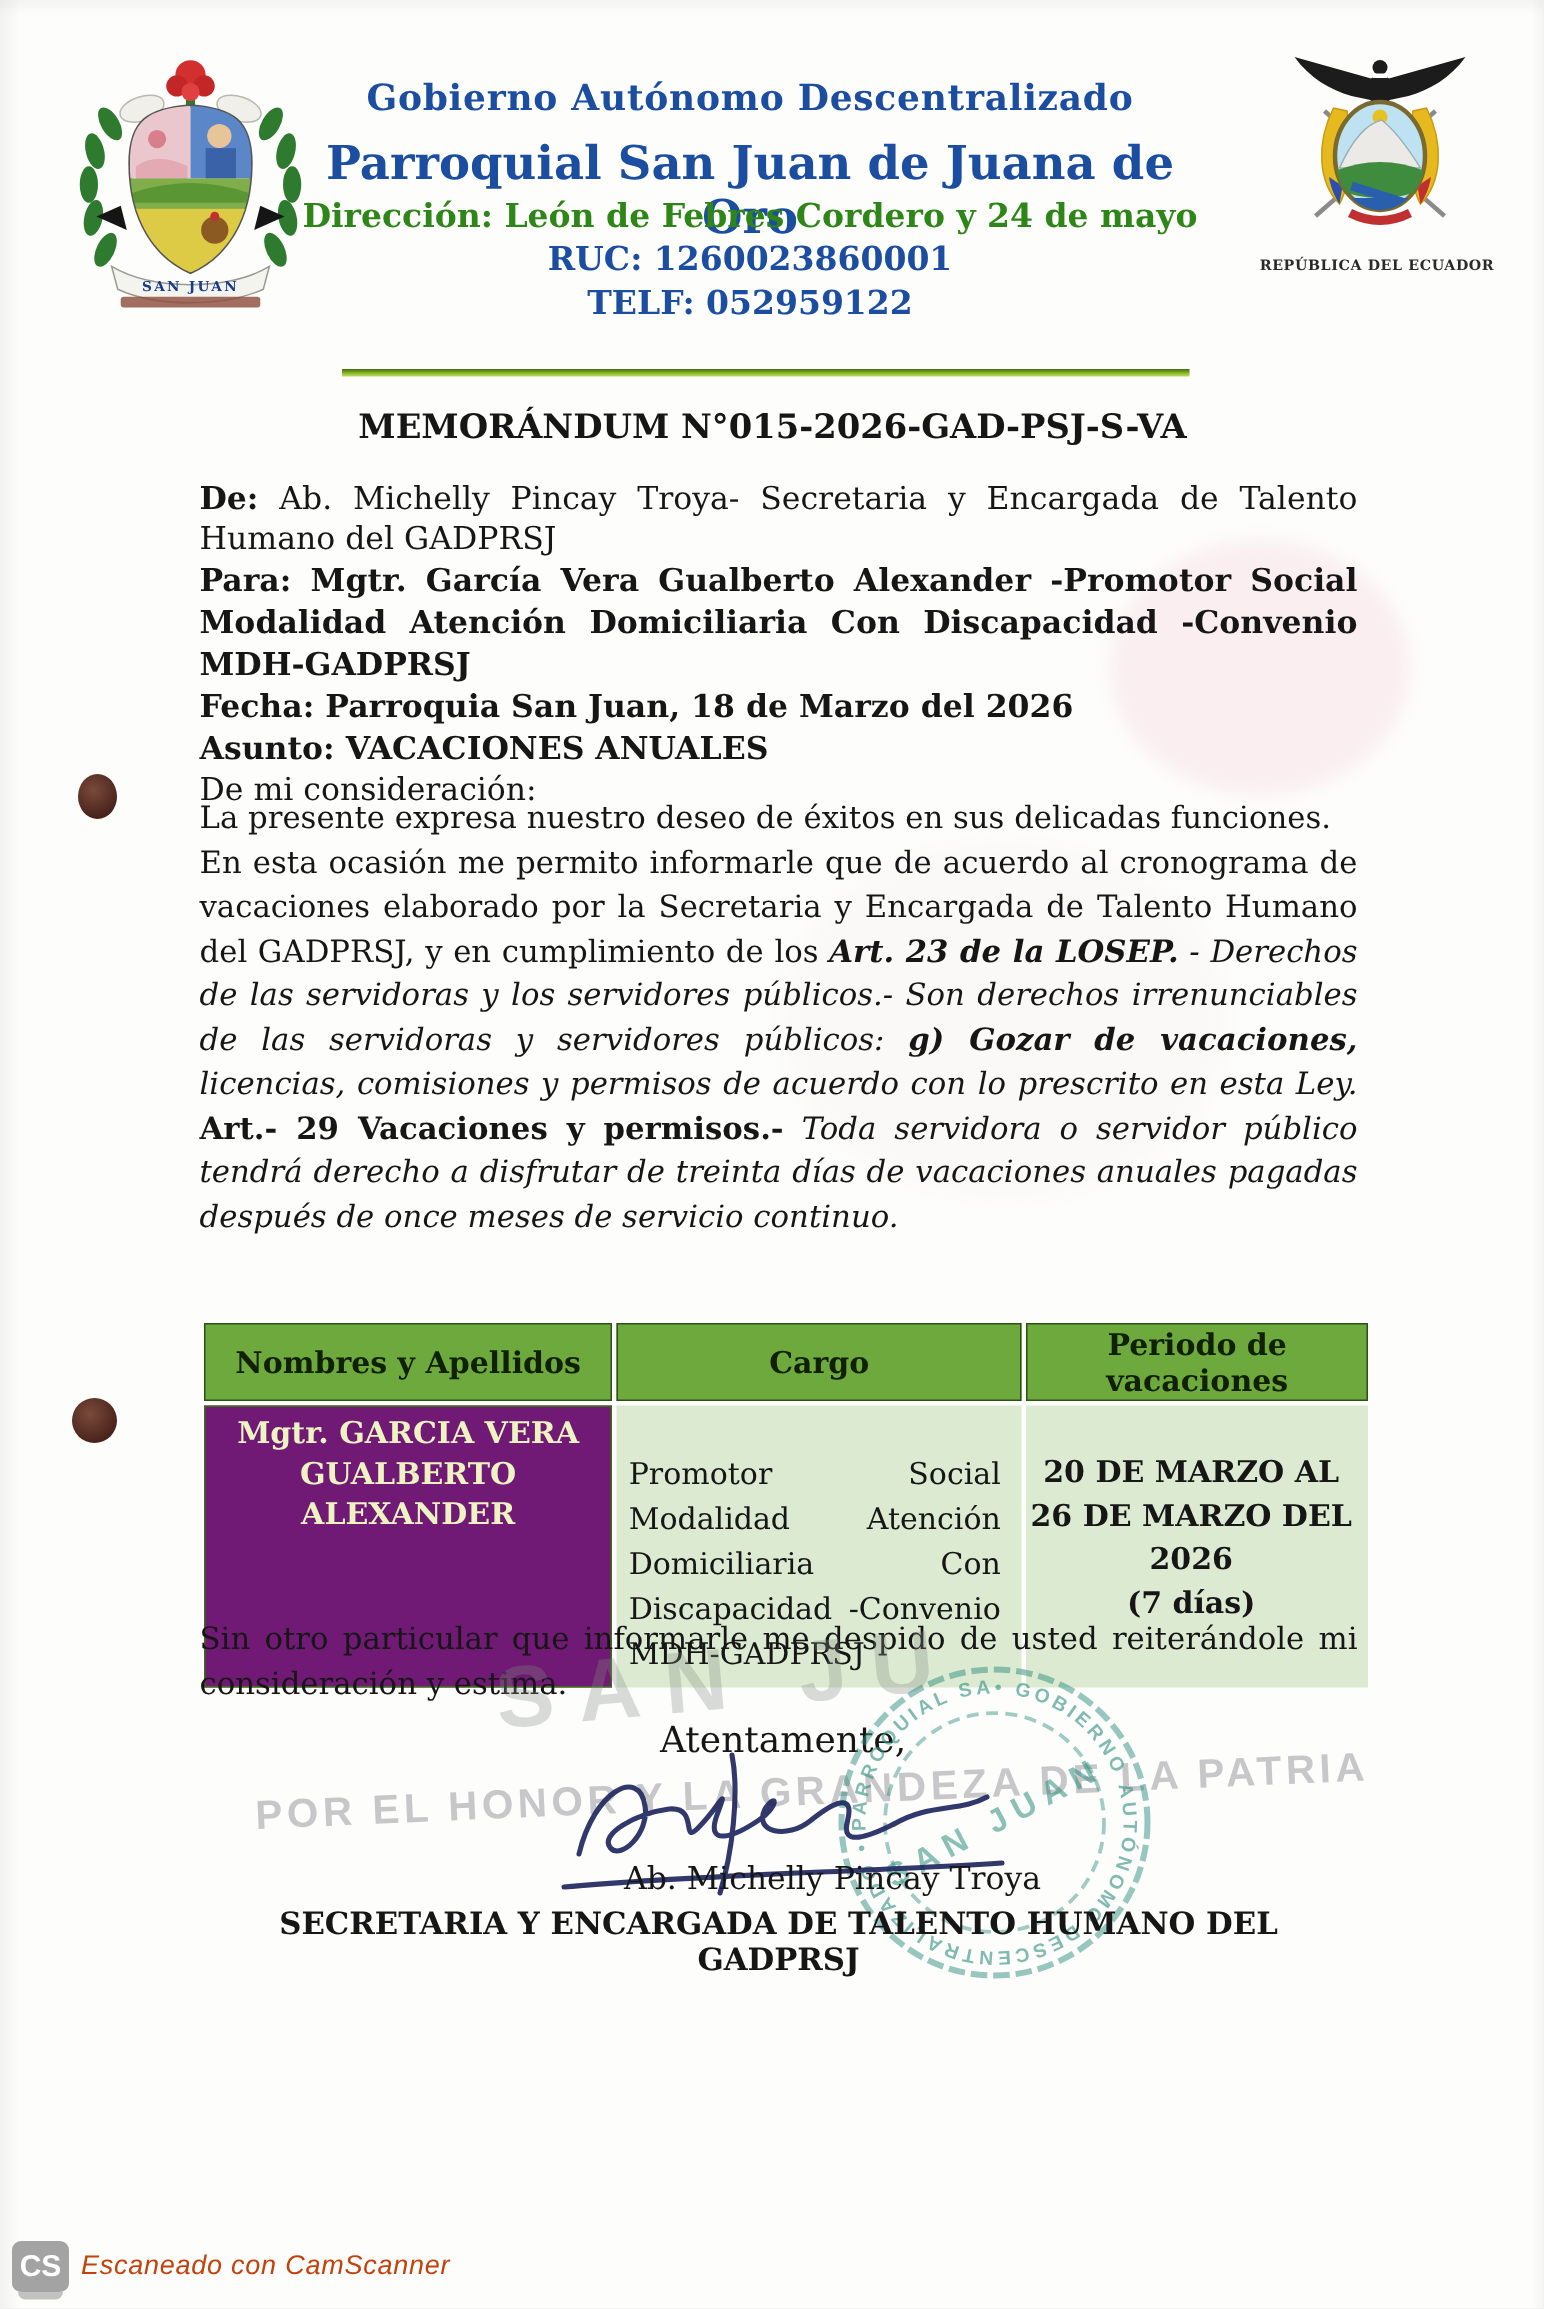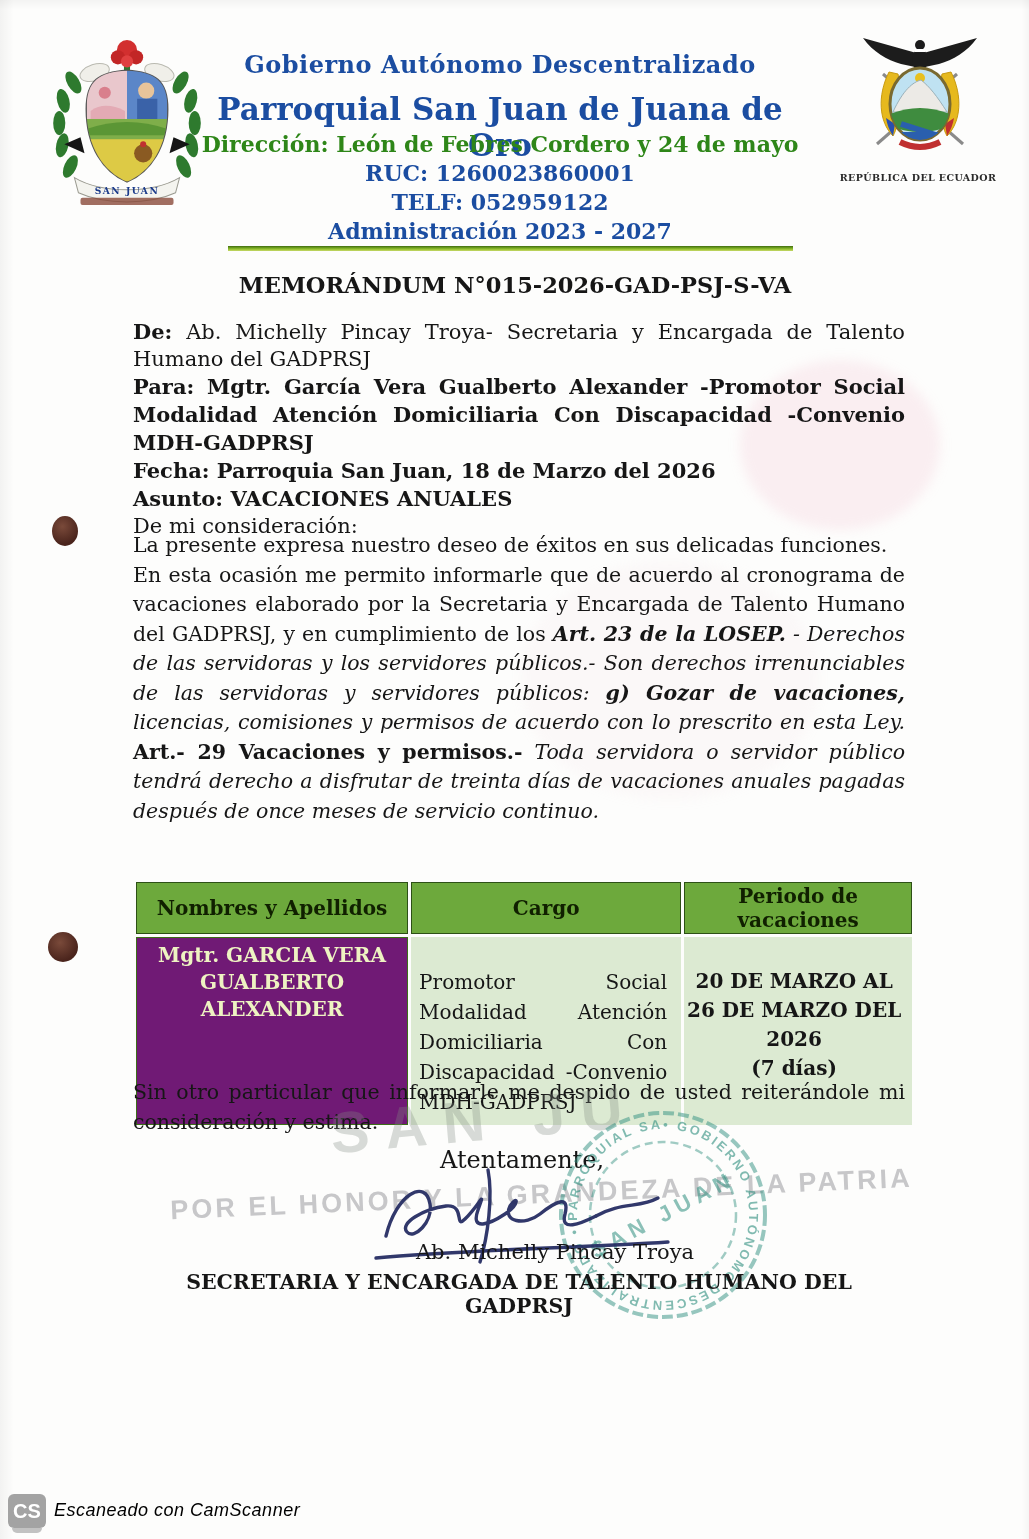--- a/index.html
+++ b/index.html
@@ -52,21 +52,21 @@
   .signer-name{left:320px;top:1240px;width:470px;text-align:center;font-size:21px;}
   .signer-title{left:133px;top:1270px;width:772px;text-align:center;font-size:20.5px;font-weight:bold;}
   .blob{border-radius:50%;filter:blur(6px);}
   .dot{border-radius:50%;background:radial-gradient(circle at 40% 35%, #7a4a3a, #4a241c 70%);}
   
   .cs-badge{left:8px;top:1494px;width:38px;height:34px;background:#a3a3a3;border-radius:6px;
         color:#fff;font-family:"Liberation Sans",sans-serif;font-weight:bold;font-size:20px;
         text-align:center;line-height:34px;}
   .cs-badge-base{left:12px;top:1528px;width:30px;height:5px;background:#c2c2c2;border-radius:0 0 5px 5px;}
   .cs-label{left:54px;top:1500px;font-family:"Liberation Sans",sans-serif;font-style:italic;
-        font-size:18px;color:#000000;letter-spacing:.5px;}
+        font-size:18px;color:#c2410c;letter-spacing:.5px;}
 </style>
 </head>
 <body>
 
 <div class="page">
 
   <div class="abs blob" style="left:740px;top:360px;width:200px;height:170px;background:rgba(238,160,185,.16);"></div>
   <div class="abs blob" style="left:520px;top:560px;width:300px;height:240px;background:rgba(230,190,200,.08);"></div>
 
   <div class="abs dot" style="left:52px;top:516px;width:26px;height:30px;"></div>
@@ -126,21 +126,20 @@
       <text x="80" y="162" text-anchor="middle" font-size="9" font-weight="bold" fill="#1a3a8a" letter-spacing="1.5">SAN JUAN</text>
       <rect x="34" y="166" width="92" height="7" rx="2" fill="#8a4a3a" opacity=".8"></rect>
     </svg>
   </div>
 
   <div class="abs hdr-line org1">Gobierno Autónomo Descentralizado</div>
   <div class="abs hdr-line org2">Parroquial San Juan de Juana de Oro</div>
   <div class="abs hdr-line addr">Dirección: León de Febres Cordero y 24 de mayo</div>
   <div class="abs hdr-line ruc">RUC: 1260023860001</div>
   <div class="abs hdr-line telf">TELF: 052959122</div>
-  <div class="abs hdr-line admin">Administración 2023 - 2027</div>
   <div class="abs hdr-rule"></div>
 
   <div class="abs" style="left:845px;top:32px;width:150px;height:138px;">
     <svg width="150" height="138" viewBox="0 0 150 138">
 
       <line x1="38" y1="42" x2="118" y2="112" stroke="#8a8a8a" stroke-width="3"></line>
       <line x1="112" y1="42" x2="32" y2="112" stroke="#8a8a8a" stroke-width="3"></line>
 
       <g fill="#1c1c1c">
         <path d="M75,22 L18,6 C28,20 42,28 56,32 L75,36 L94,32 C108,28 122,20 132,6 L75,22 Z"></path>

